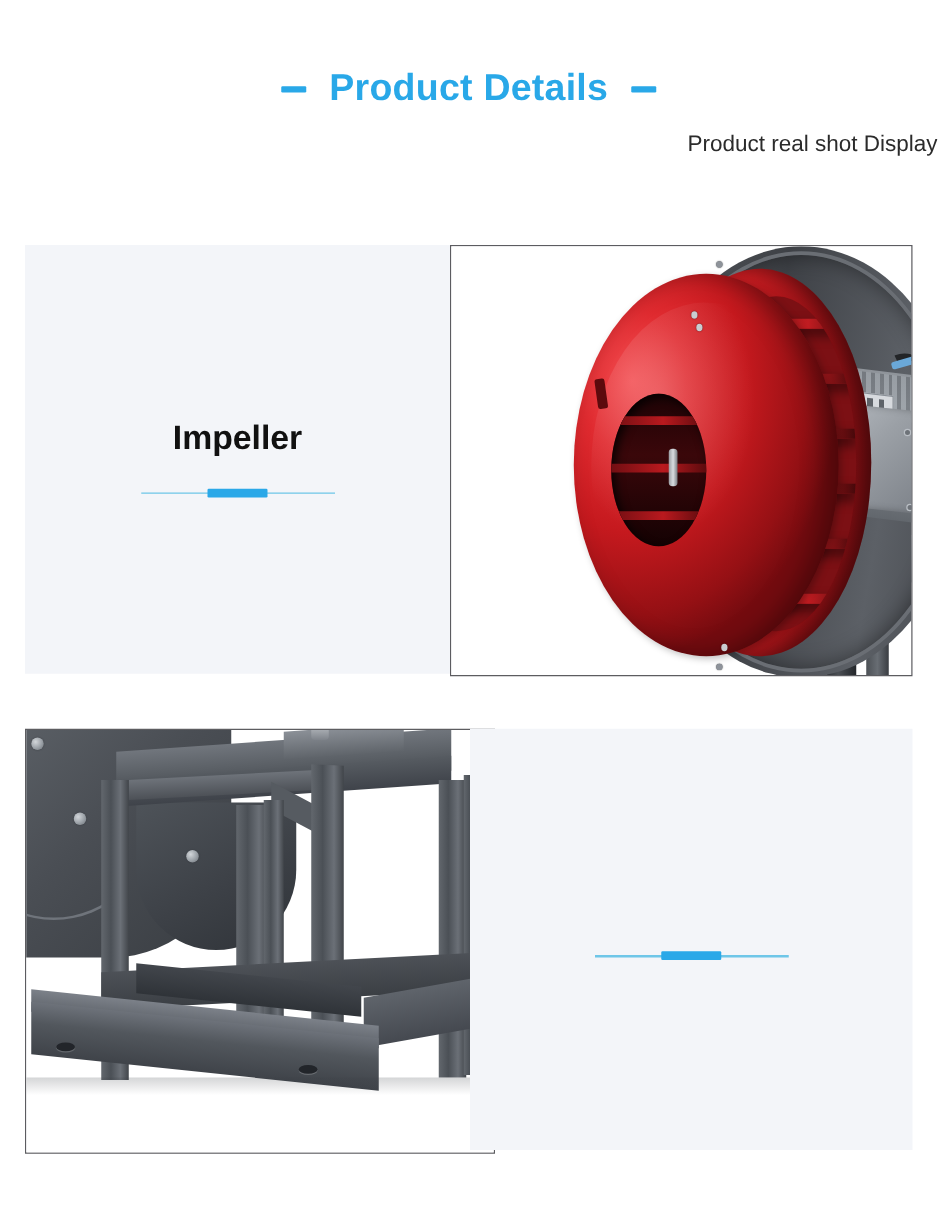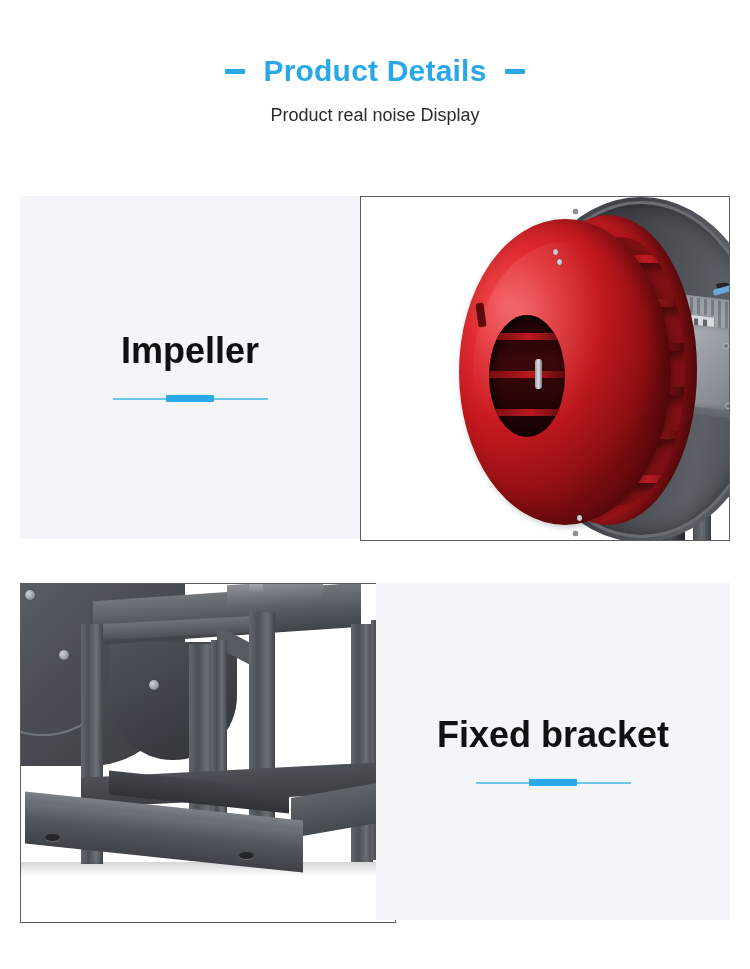--- a/index.html
+++ b/index.html
@@ -19,21 +19,21 @@
     height: 969px;
     background: #ffffff;
   }
 
   
   .header {
     position: absolute;
     top: 56px;
     left: 0;
     width: 750px;
-    text-align: center;
+    text-align: right;
   }
   .title-row {
     display: flex;
     align-items: center;
     justify-content: center;
     gap: 18px;
   }
   .title-dash {
     display: block;
     width: 20px;
@@ -69,21 +69,21 @@
     background: #f3f5f9;
     display: flex;
     flex-direction: column;
     align-items: center;
     justify-content: center;
   }
   #impeller-text-panel { left: 0;   width: 340px; height: 343px; }
   #bracket-text-panel  { left: 356px; width: 354px; height: 337px; }
 
   .panel-title {
-    font-size: 36px;
+    font-size: 27px;
     font-weight: bold;
     color: #111111;
     line-height: 1;
     text-align: center;
   }
   .panel-divider {
     position: relative;
     width: 155px;
     height: 8px;
     margin-top: 26px;
@@ -488,21 +488,21 @@
 <body>
 
 <div class="page">
 
   <div class="header">
     <div class="title-row">
       <span class="title-dash"></span>
       <h1 class="main-title">Product Details</h1>
       <span class="title-dash"></span>
     </div>
-    <div class="subtitle">Product real noise Display</div>
+    <div class="subtitle">Product real shot Display</div>
   </div>
 
   <div class="section" id="section-impeller">
 
     <div class="text-panel" id="impeller-text-panel">
       <div class="panel-title">Impeller</div>
       <div class="panel-divider">
         <span class="thin-line"></span>
         <span class="thick-bar"></span>
       </div>
@@ -600,21 +600,20 @@
         <div class="br-base-right"></div>
         <div class="br-base-front-top"></div>
         <div class="br-base-front"></div>
         <div class="br-hole" style="left:24px;top:250px;"></div>
         <div class="br-hole" style="left:218px;top:268px;"></div>
         <div class="br-shadow"></div>
       </div>
     </div>
 
     <div class="text-panel" id="bracket-text-panel">
-      <div class="panel-title">Fixed bracket</div>
       <div class="panel-divider">
         <span class="thin-line"></span>
         <span class="thick-bar"></span>
       </div>
     </div>
   </div>
 
 </div>
 
 </body></html>

